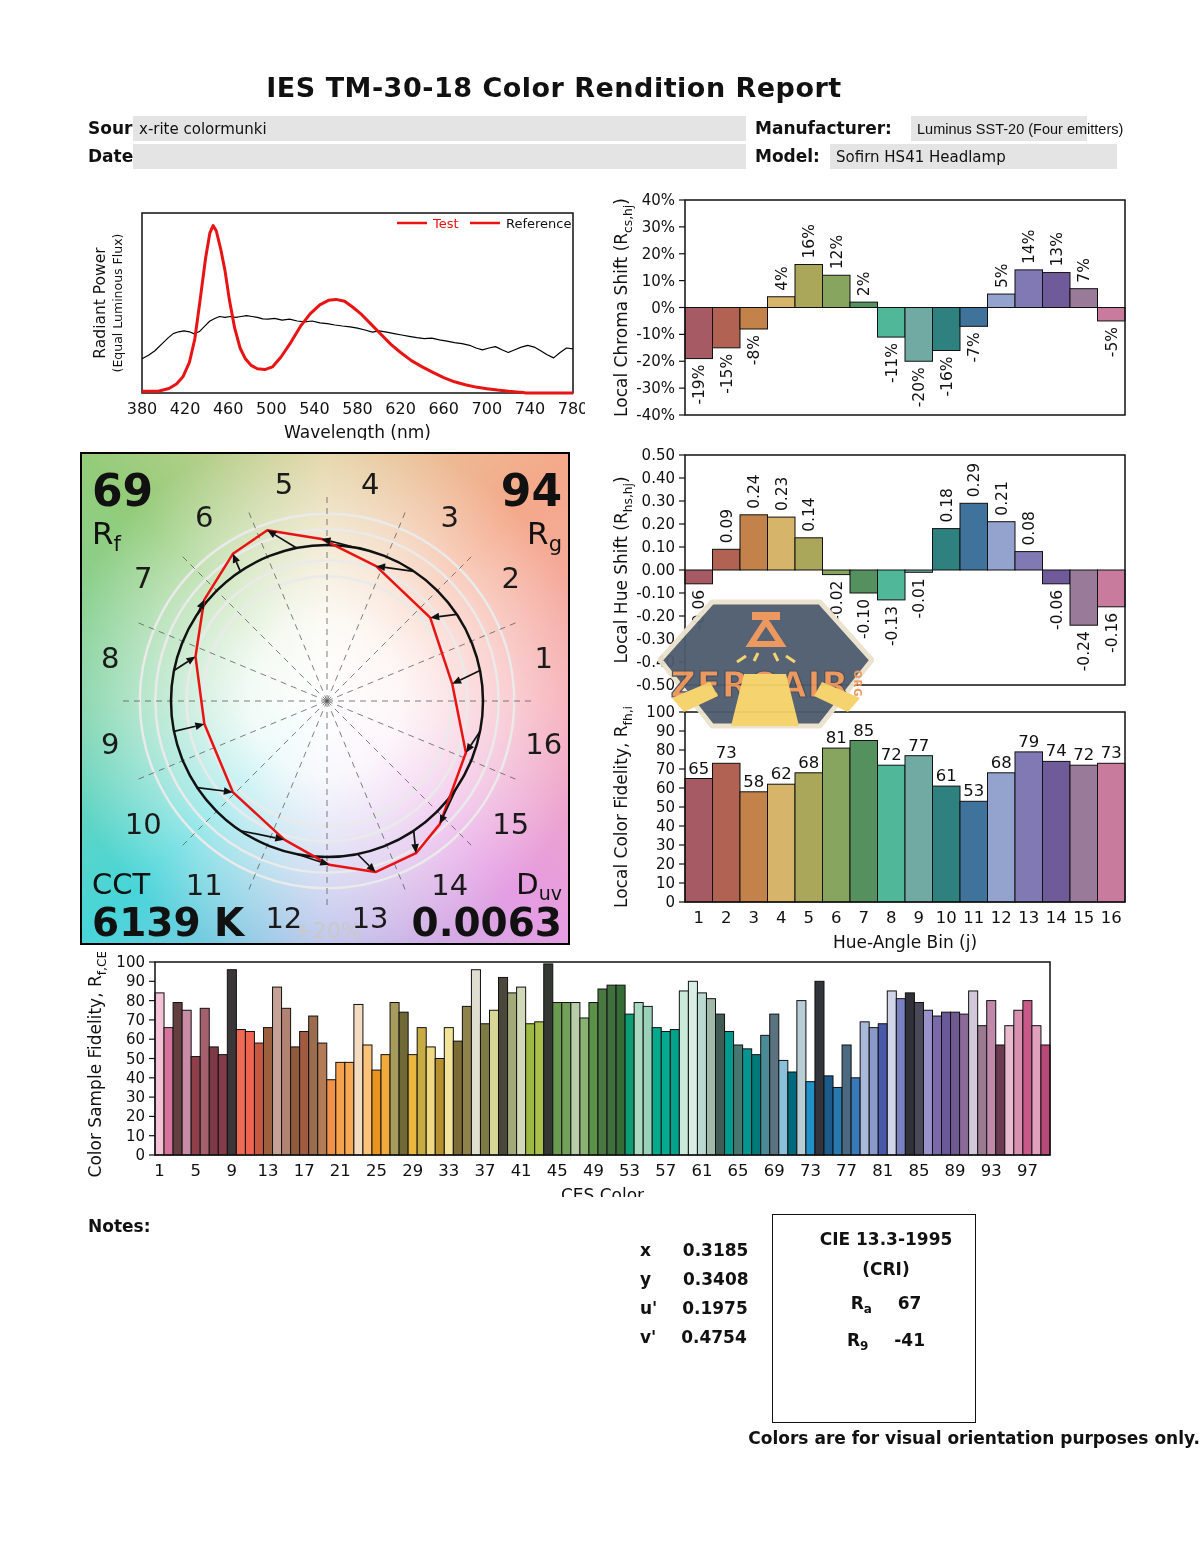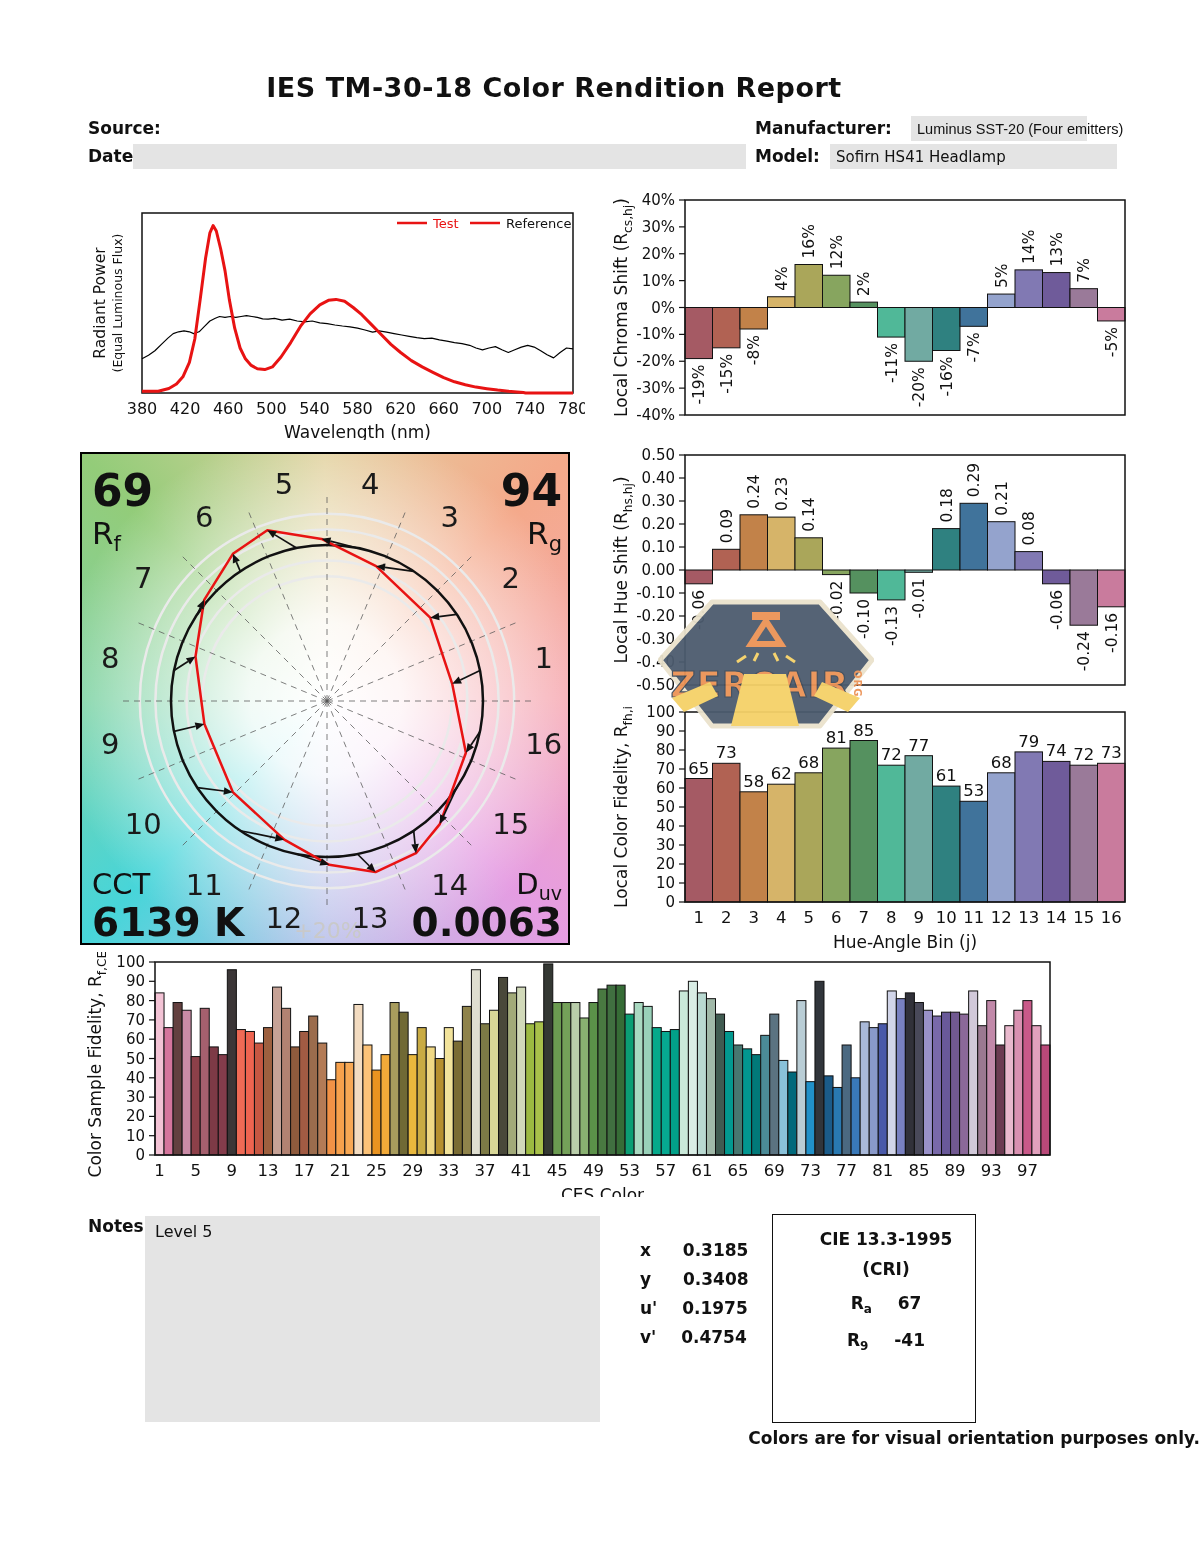--- a/index.html
+++ b/index.html
@@ -30,20 +30,23 @@
   svg text{font-family:"DejaVu Sans","Liberation Sans",sans-serif;}
 </style>
 </head>
 <body>
 
 <div class="page">
 
   <div class="abs title">IES TM-30-18 Color Rendition Report</div>
 
   <div class="abs flabel" style="left:88px;top:118px;">Source:</div>
+  <div class="abs fieldbox" style="left:133px;top:116px;width:613px;">
+    <span class="fieldval">x-rite colormunki</span>
+  </div>
   <div class="abs flabel" style="left:755px;top:118px;">Manufacturer:</div>
   <div class="abs fieldbox" style="left:911px;top:116px;width:176px;">
     <span class="fieldval small">Luminus SST-20 (Four emitters)</span>
   </div>
   <div class="abs flabel" style="left:88px;top:146px;">Date:</div>
   <div class="abs fieldbox" style="left:133px;top:144px;width:613px;">
     <span class="fieldval"></span>
   </div>
   <div class="abs flabel" style="left:755px;top:146px;">Model:</div>
   <div class="abs fieldbox" style="left:830px;top:144px;width:287px;">
@@ -491,23 +494,20 @@
       <text x="797.7525252525252" y="224" fill="#111" text-anchor="middle" font-size="16.5">81</text>
       <text x="833.9141414141413" y="224" fill="#111" text-anchor="middle" font-size="16.5">85</text>
       <text x="870.0757575757575" y="224" fill="#111" text-anchor="middle" font-size="16.5">89</text>
       <text x="906.2373737373737" y="224" fill="#111" text-anchor="middle" font-size="16.5">93</text>
       <text x="942.3989898989898" y="224" fill="#111" text-anchor="middle" font-size="16.5">97</text>
       <text x="517.5" y="249" fill="#111" text-anchor="middle" font-size="17">CES Color</text>
       <text transform="translate(16,106.5) rotate(-90)" text-anchor="middle" font-size="17" fill="#111"><tspan>Color Sample Fidelity, R</tspan><tspan dy="5" font-size="12.24">f,CESi</tspan></text>
     </svg>
 
   <div class="abs flabel" style="left:88px;top:1216px;">Notes:</div>
-  <div class="abs notesbox">
-    <span>Level 5</span>
-  </div>
 
   <div class="abs chromarow" style="left:640px;top:1240px;">
     <span>x</span>
     <span style="display:inline-block;width:20px;"></span>
     <span>0.3185</span>
   </div>
   <div class="abs chromarow" style="left:640px;top:1269px;">
     <span>y</span>
     <span style="display:inline-block;width:20px;"></span>
     <span>0.3408</span>

